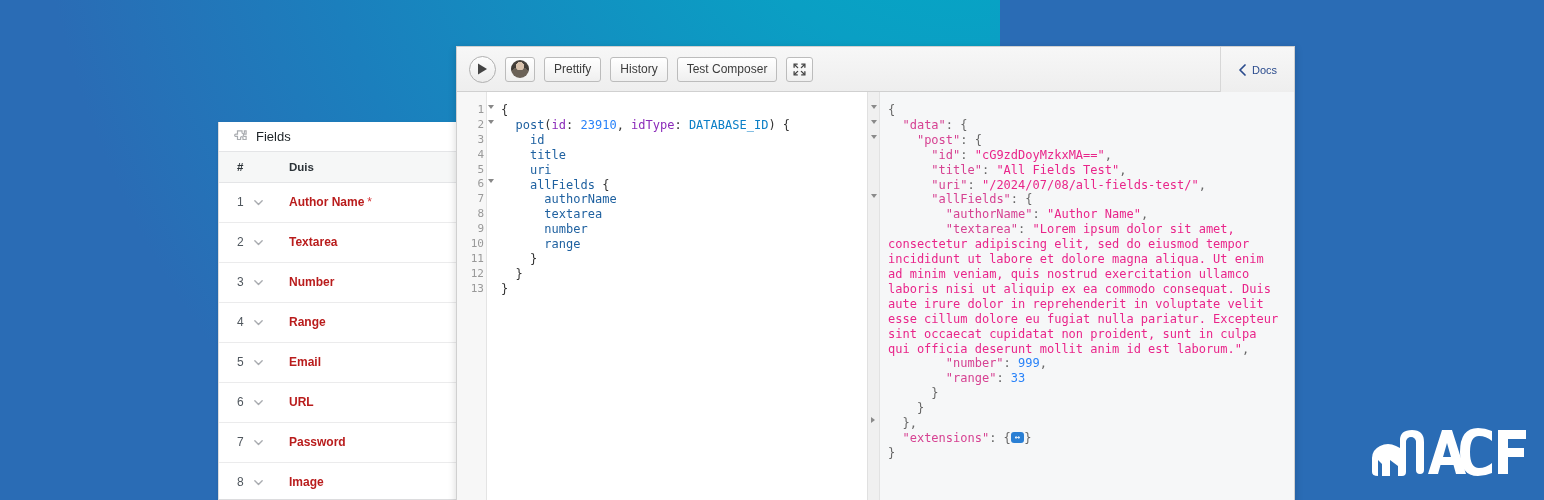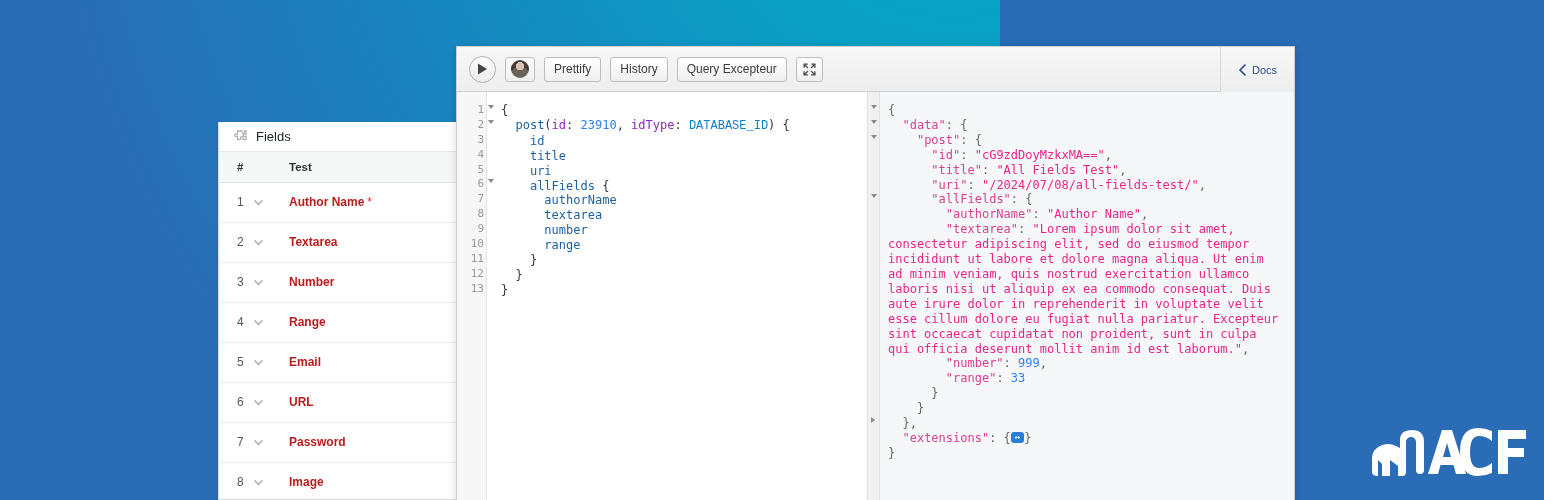--- a/index.html
+++ b/index.html
@@ -258,21 +258,21 @@
   #query-code {
     flex: 1 1 auto;
     padding: 11px 0 0 14px;
     white-space: pre;
     color: #333333;
   }
   .t-punct { color: #333333; }
   .t-field { color: #1f61a0; text-align: right; }
   .t-arg   { color: #8b2bb9; }
   .t-num   { color: #2882f9; margin-top: 48px; }
-  .t-enum  { color: #0b7fc7; font-family: Liberation Mono, monospace; }
+  .t-enum  { color: #0b7fc7; }
 
   
   #result-pane {
     flex: 1 1 auto;
     display: flex;
     background: #f6f7f8;
     font-family: "DejaVu Sans Mono", monospace;
     font-size: 12px;
     line-height: 14.9px;
     overflow: hidden;
@@ -360,21 +360,21 @@
       <path fill="none" stroke="#646970" stroke-width="1.6" d="M8 2.5h4v2.2a1.6 1.6 0 1 0 3.2 0V2.5h2.3v4.2h-2.2a1.6 1.6 0 1 0 0 3.2h2.2V14h-4.2v-2.2a1.6 1.6 0 1 0-3.2 0V14H6V9.9H3.8a1.6 1.6 0 1 1 0-3.2H6V2.5Z"></path>
     </svg>
     <span class="title">Fields</span>
   </div>
 
   <table id="fields-table">
     <thead>
       <tr>
         <th class="col-num">#</th>
         <th class="col-handle"></th>
-        <th class="col-label">Test</th>
+        <th class="col-label">Duis</th>
       </tr>
     </thead>
     <tbody id="fields-tbody">
         <tr>
           <td class="col-num">1</td>
           <td class="col-handle"><svg class="chev-ico" viewBox="0 0 12 12">
               <path d="M2 4 L6 8.2 L10 4" fill="none" stroke="#646970" stroke-width="1.5" stroke-linecap="round" stroke-linejoin="round"></path>
             </svg></td>
           <td class="col-label"><a class="field-label" href="#">Author Name</a><span class="req-dot">*</span></td>
         </tr>
@@ -441,21 +441,21 @@
           <path d="M1 0.5 L10 6 L1 11.5 Z" fill="#444444"></path>
         </svg>
       </div>
 
       <div class="avatar-btn">
         <div class="avatar"></div>
       </div>
 
       <button class="tb-btn">Prettify</button>
       <button class="tb-btn">History</button>
-      <button class="tb-btn">Query Excepteur</button>
+      <button class="tb-btn">Test Composer</button>
 
       <button class="tb-btn icon-only">
         <svg class="fs-ico" viewBox="0 0 14 14">
           <g stroke="#444" stroke-width="1.4" fill="none" stroke-linecap="round">
             <path d="M1.2 4.6V1.2h3.4M9.4 1.2h3.4v3.4M12.8 9.4v3.4H9.4M4.6 12.8H1.2V9.4"></path>
             <path d="M1.8 1.8 5 5M12.2 1.8 9 5M12.2 12.2 9 9M1.8 12.2 5 9"></path>
           </g>
         </svg>
       </button>
     </div>

